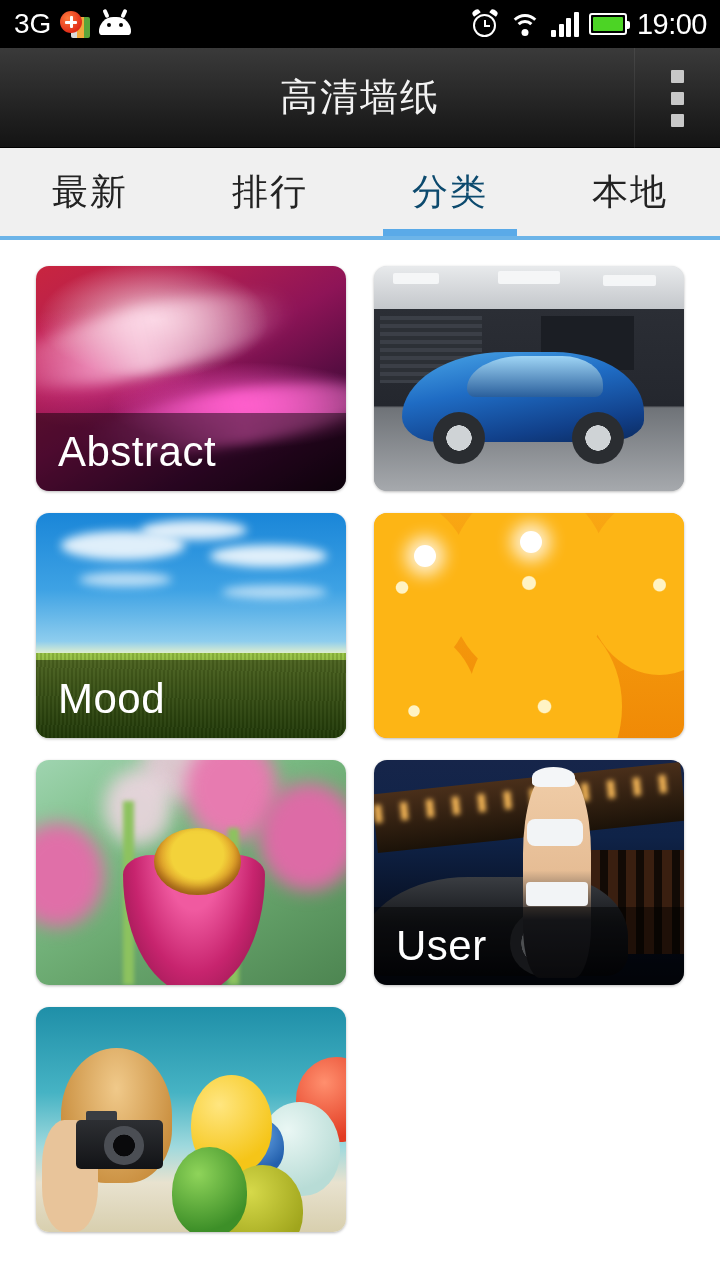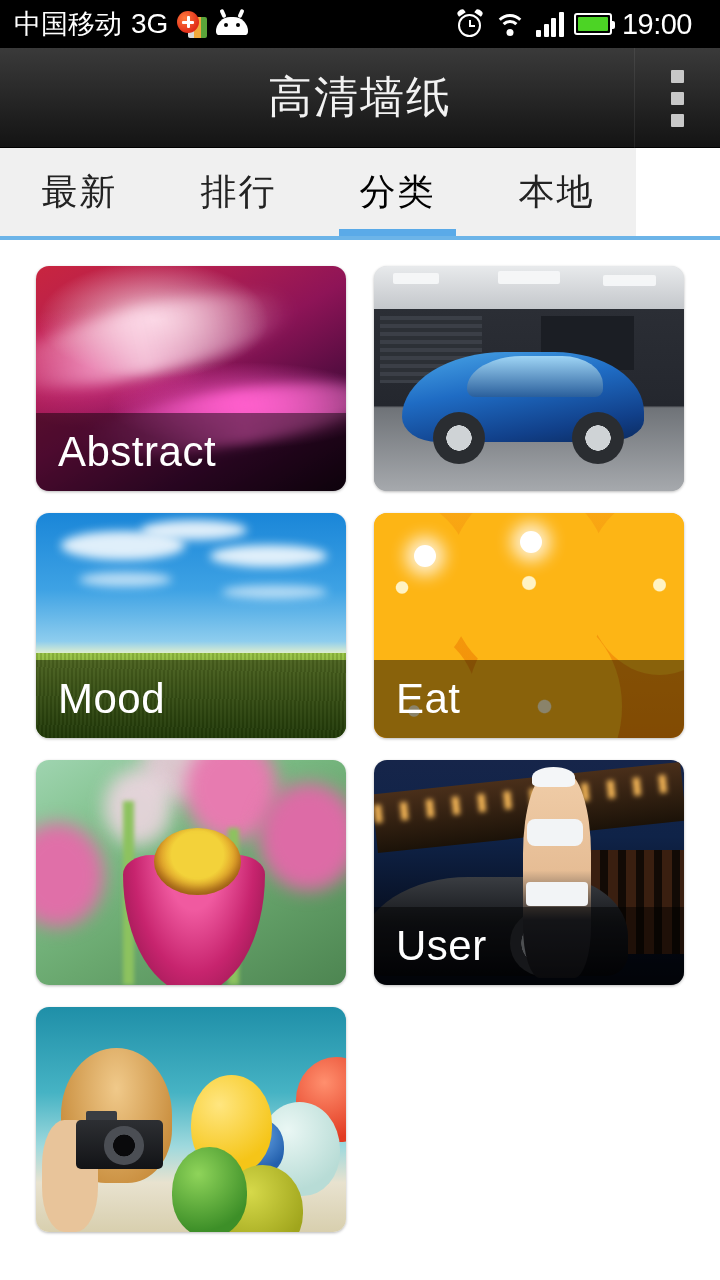--- a/index.html
+++ b/index.html
@@ -12,21 +12,21 @@
 
   
   .statusbar{
     position:relative; width:720px; height:48px;
     background:#000000; color:#ffffff;
     display:flex; align-items:center;
   }
   .sb-left{ display:flex; align-items:center; gap:9px; padding-left:14px; }
   .sb-carrier{ font-size:27px; letter-spacing:0px; }
   .sb-net{ font-size:28px; }
-  .sb-right{ margin-left:auto; display:flex; align-items:center; gap:10px; padding-right:28px; }
+  .sb-right{ margin-left:auto; display:flex; align-items:center; gap:10px; padding-right:13px; }
   .sb-clock{ font-size:29px; letter-spacing:-0.5px; }
 
   
   .icon-simcard{ position:relative; width:30px; height:30px; }
   .icon-simcard .card{
     position:absolute; right:0; bottom:1px; width:19px; height:21px;
     background:linear-gradient(to right,#d9d9d9 0 33%,#f0a93c 33% 66%,#5aa43a 66% 100%);
     border-radius:2px;
   }
   .icon-simcard .ball{
@@ -98,40 +98,40 @@
   .icon-battery .fill{ position:absolute; left:2px; top:2px; bottom:2px; right:2px; background:#4cd425; border-radius:1px; }
 
   
   .actionbar{
     position:relative; width:720px; height:100px;
     background:linear-gradient(to bottom,#3a3a3a 0%,#2a2a2a 42%,#1e1e1e 72%,#141414 100%);
     display:flex; align-items:center; justify-content:center;
     border-bottom:1px solid #000000;
   }
   .actionbar .title{
-    color:#f2f2f2; font-size:44px; font-weight:400; letter-spacing:2px;
+    color:#f2f2f2; font-size:38px; font-weight:400; letter-spacing:2px;
   }
   .overflow{
     position:absolute; right:0; top:0; width:86px; height:100px;
     display:flex; flex-direction:column; align-items:center; justify-content:center; gap:9px;
     border-left:1px solid rgba(255,255,255,0.07);
   }
   .overflow i{ display:block; width:13px; height:13px; background:#c8c8c8; border-radius:1px; }
 
   
   .tabbar{
-    position:relative; width:636px; height:88px;
+    position:relative; width:720px; height:88px;
     background:#f0f0f0; display:flex; align-items:center;
   }
   .tab{
     flex:1; height:88px; display:flex; align-items:center; justify-content:center;
     position:relative;
   }
   .tab .tab-label{ font-size:36px; color:#232323; letter-spacing:2px; }
-  .tab.active .tab-label{ color:#000000; }
+  .tab.active .tab-label{ color:#0c4a6e; }
   .tab.active:after{
     content:""; position:absolute; left:13%; right:13%; bottom:0; height:7px; background:#5aaae8;
   }
   .tab-baseline{ width:720px; height:4px; background:#6cb4e8; }
 
   
   .grid{
     width:720px; padding:26px 36px 0 36px;
     display:grid; grid-template-columns:1fr 1fr; column-gap:28px; row-gap:22px;
     background:#ffffff;
@@ -300,21 +300,20 @@
   .art-mood .cam{ position:absolute; left:13%; top:50%; width:28%; height:22%; background:linear-gradient(180deg,#2d2f33,#121316); border-radius:5px; }
   .art-mood .lens{ position:absolute; left:22%; top:53%; width:13%; height:17%; border-radius:50%;
       background:radial-gradient(circle,#0a0a0c 0 38%,#4b4e54 40% 76%,#1d1f23 78% 100%); }
   .art-mood .camtop{ position:absolute; left:16%; top:46%; width:10%; height:5%; background:#3a3d42; border-radius:2px; }
 </style>
 </head>
 <body>
 
 <div class="statusbar">
   <div class="sb-left">
-    <span class="sb-carrier">中国移动</span>
     <span class="sb-net">3G</span>
     <span class="icon-simcard">
       <span class="card"></span>
         <span class="ball"></span>
     </span>
     <span class="icon-android">
       <span class="ear l"></span>
         <span class="ear r"></span>
       <span class="head"></span>
         <span class="eye l"></span>
@@ -415,23 +414,20 @@
   <div class="tile">
     <div class="art art-eat">
       <span class="sl s1"></span>
         <span class="sl s2"></span>
         <span class="sl s3"></span>
       <span class="sl s5"></span>
         <span class="sl s4"></span>
       <span class="ray r1"></span>
         <span class="ray r2"></span>
     </div>
-    <div class="band">
-      <span class="cap">Eat</span>
-    </div>
   </div>
 
   <div class="tile">
     <div class="art art-flower">
       <span class="blur b5"></span>
         <span class="blur b4"></span>
         <span class="blur b1"></span>
       <span class="blur b2"></span>
         <span class="blur b3"></span>
       <span class="stem st1"></span>

